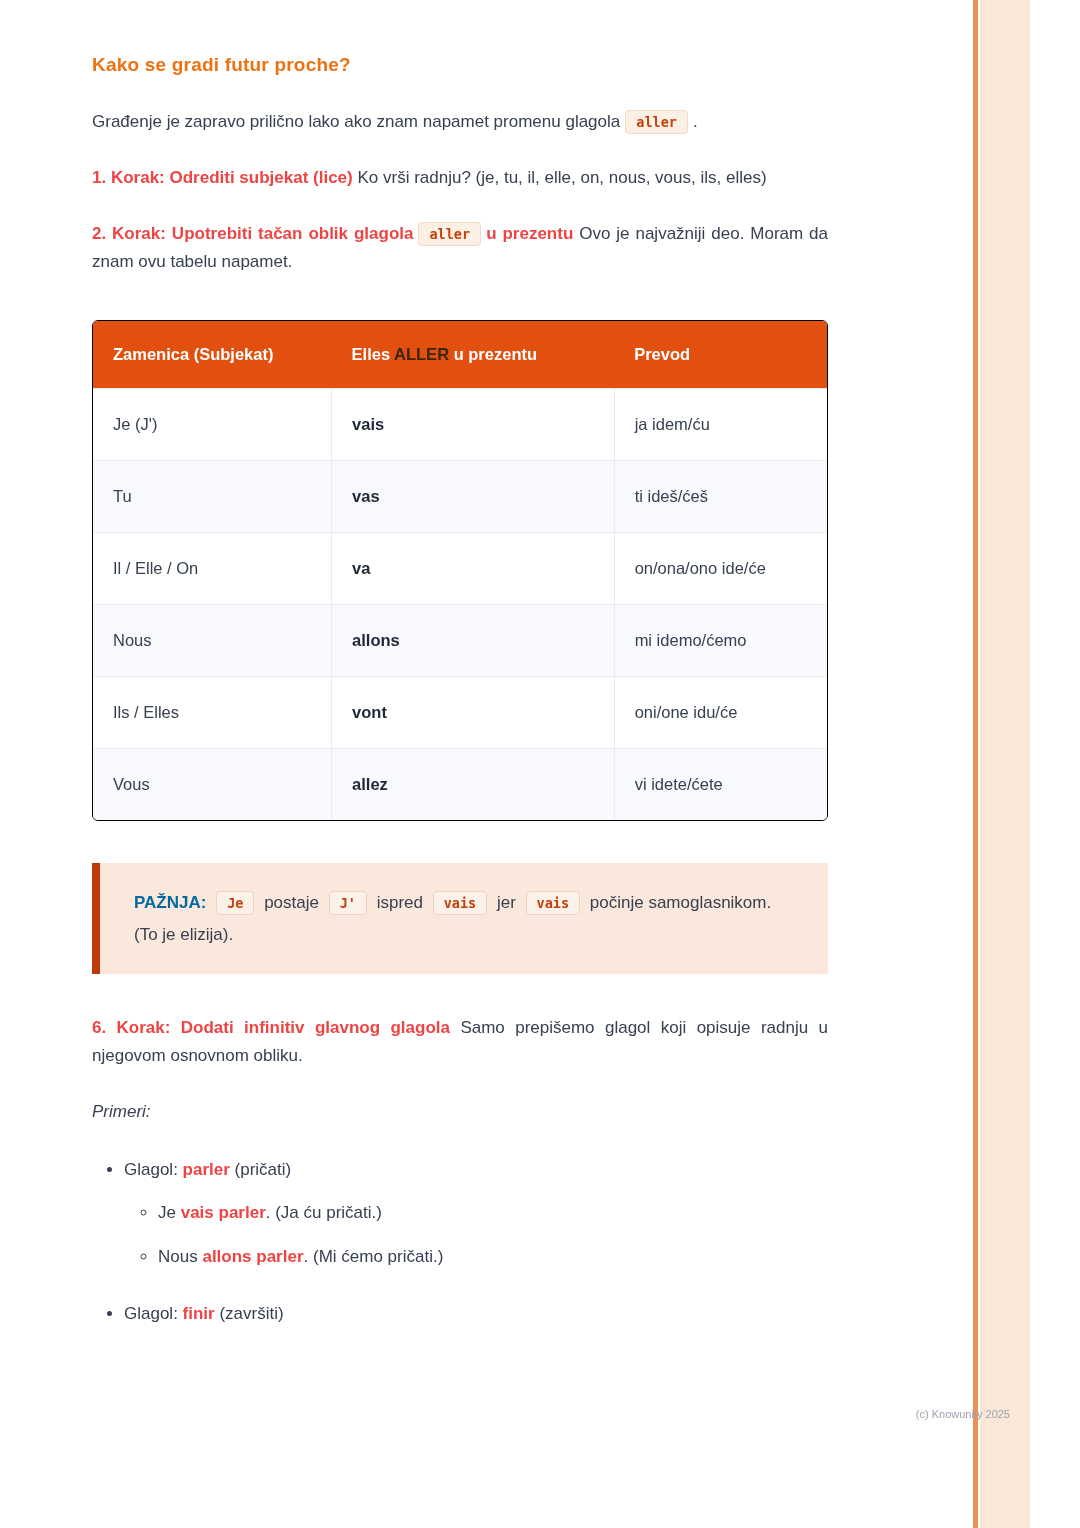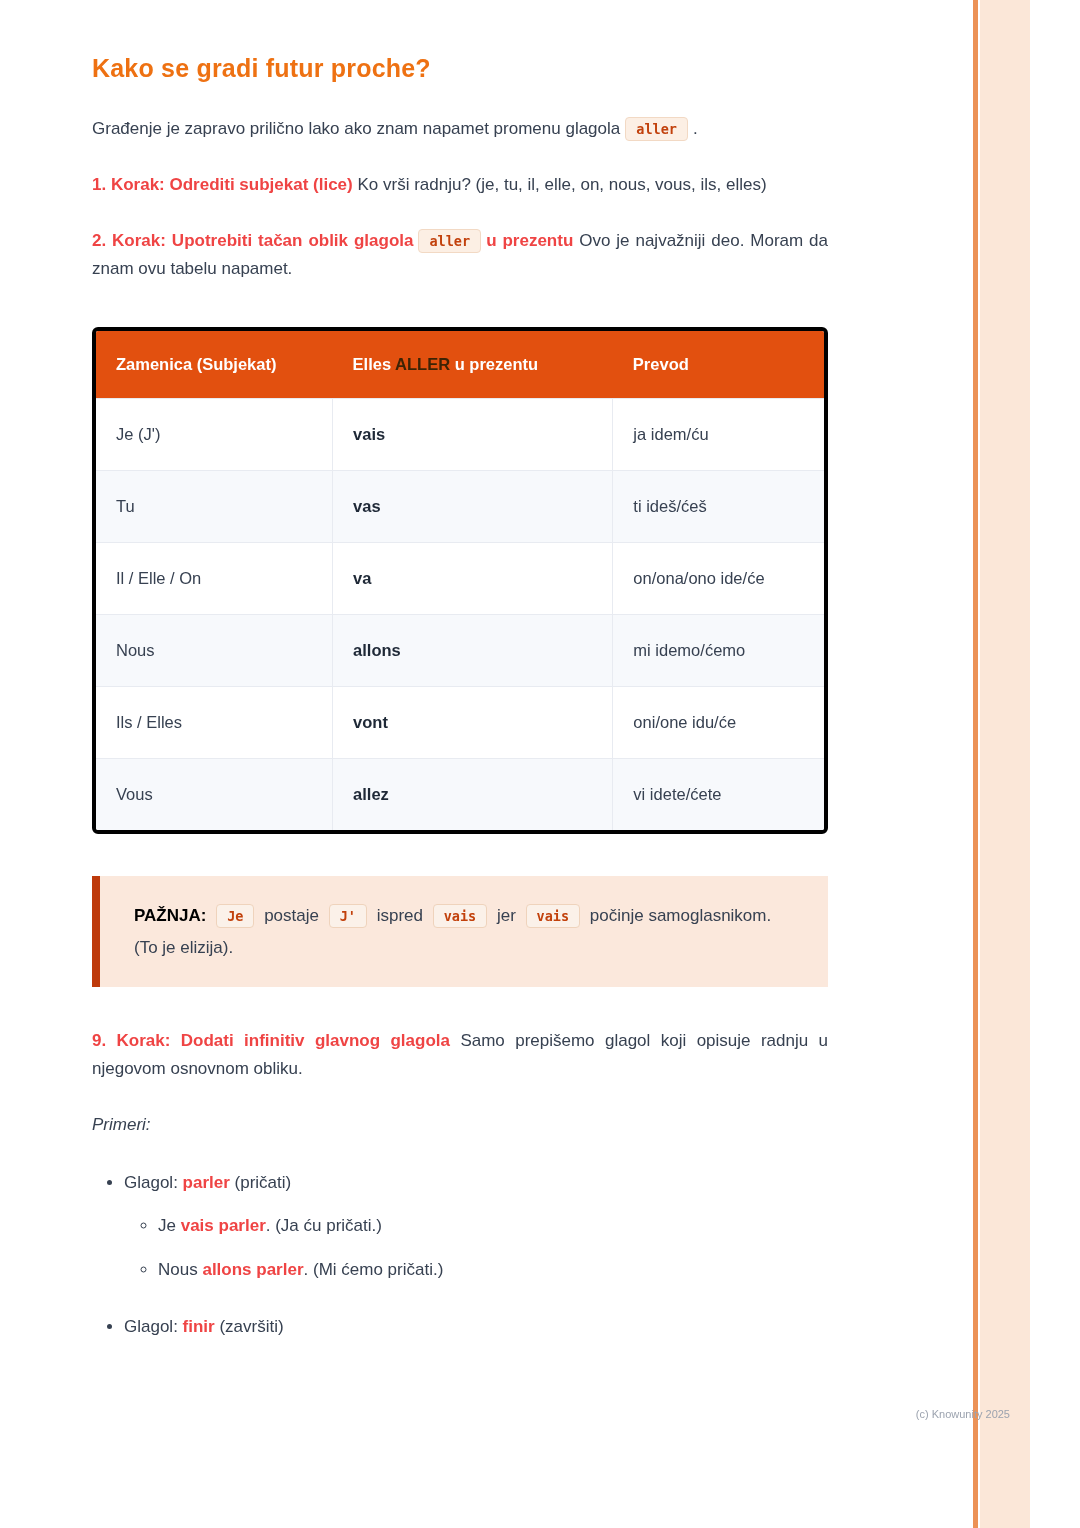--- a/index.html
+++ b/index.html
@@ -18,41 +18,41 @@
     background: #EC9256;
   }
   .side-band {
     position: absolute; left: 980px; top: 0; width: 50px; height: 100%;
     background: #FBE7D8;
   }
 
   .content { position: absolute; left: 92px; top: 54px; width: 736px; }
 
   h1.title {
-    font-size: 25px; font-weight: bold; color: #EE7112;
+    font-size: 19px; font-weight: bold; color: #EE7112;
     margin-bottom: 32px; letter-spacing: 0.2px;
   }
 
   p.body { font-size: 17px; line-height: 1.65; color: #374151; margin-bottom: 28px; }
   p.justify { text-align: justify; }
   b { color: #ef4444; font-weight: bold; }
 
   .chip {
     display: inline-block;
     font-family: "DejaVu Sans Mono", monospace;
     font-size: 13.5px; font-weight: bold;
     color: #C2410C; background: #FCEFE4;
     border: 1px solid #F2D9C4; border-radius: 4px;
     padding: 2px 10px; margin: 0 5px;
     line-height: 1.35; vertical-align: baseline;
   }
 
   .table-wrap {
     margin-top: 44px; margin-bottom: 0;
-    border: 4px solid #000000; border-radius: 6px; overflow: hidden;
+    border: 1px solid #000000; border-radius: 6px; overflow: hidden;
   }
   table { width: 100%; border-collapse: collapse; font-size: 16.5px; }
   thead th {
     background: #E2500F; color: #ffffff; text-align: left;
     font-weight: bold; padding: 24px 20px;
   }
   thead th .hdr-em { color: #3D2305; }
   th:nth-child(1), td:nth-child(1) { width: 32.5%; }
   th:nth-child(2), td:nth-child(2) { width: 38.5%; }
   th:nth-child(3), td:nth-child(3) { width: 29%; }
@@ -64,21 +64,21 @@
   tbody tr:nth-child(even) td { background: #F7F9FC; }
   td.verb { font-weight: bold; color: #1F2937; }
 
   .callout {
     margin-top: 42px;
     background: #FBE8DC; border-left: 8px solid #BE3A0B;
     padding: 24px 34px;
     font-size: 17px; line-height: 1.85; color: #374151;
   }
   .callout .chip { background: #FBF1E9; border-color: #EFD3BC; }
-  .callout b { color: #000000; }
+  .callout b { color: #0369a1; }
 
   .step3 { margin-top: 40px; }
   .primeri { font-style: italic; margin-top: 2px; margin-bottom: 0; }
 
   ul.l1 {
     margin-top: 30px; padding-left: 32px;
     font-size: 17px; color: #374151; list-style: disc;
   }
   ul.l1 > li { margin-bottom: 30px; line-height: 1.6; }
   ul.l2 { margin-top: 16px; padding-left: 34px; list-style: circle; }
@@ -146,21 +146,21 @@
             <td>Vous</td>
             <td class="verb">allez</td>
             <td>vi idete/ćete</td>
           </tr>
         </tbody>
       </table>
     </div>
 
     <div class="callout"><b>PAŽNJA</b><b>: </b><code class="chip">Je</code><span> postaje </span><code class="chip">J'</code><span> ispred </span><code class="chip">vais</code><span> jer </span><code class="chip">vais</code><span> počinje samoglasnikom. (To je elizija).</span></div>
 
-    <p class="body justify step3"><b>9. Korak: Dodati infinitiv glavnog glagola</b><span> Samo prepišemo glagol koji opisuje radnju u njegovom osnovnom obliku.</span></p>
+    <p class="body justify step3"><b>6. Korak: Dodati infinitiv glavnog glagola</b><span> Samo prepišemo glagol koji opisuje radnju u njegovom osnovnom obliku.</span></p>
 
     <p class="body primeri">Primeri:</p>
 
     <ul class="l1">
       <li>
         <span>Glagol: </span><b>parler</b><span> (pričati)</span>
         <ul class="l2">
           <li><span>Je </span><b>vais parler</b><span>. (Ja ću pričati.)</span></li>
           <li><span>Nous </span><b>allons parler</b><span>. (Mi ćemo pričati.)</span></li>
         </ul>

